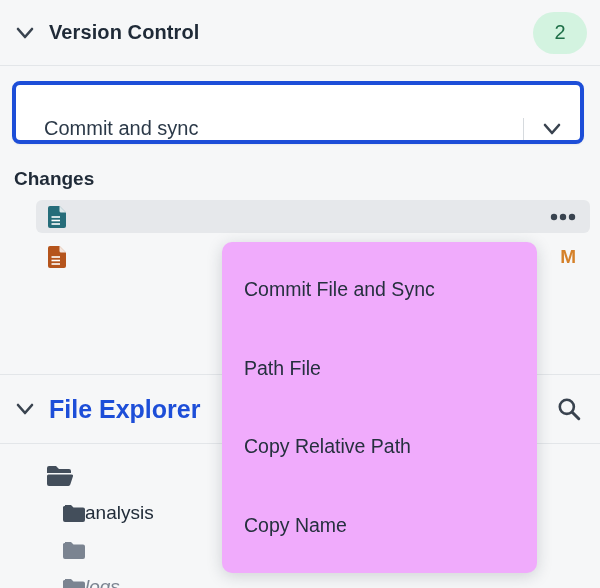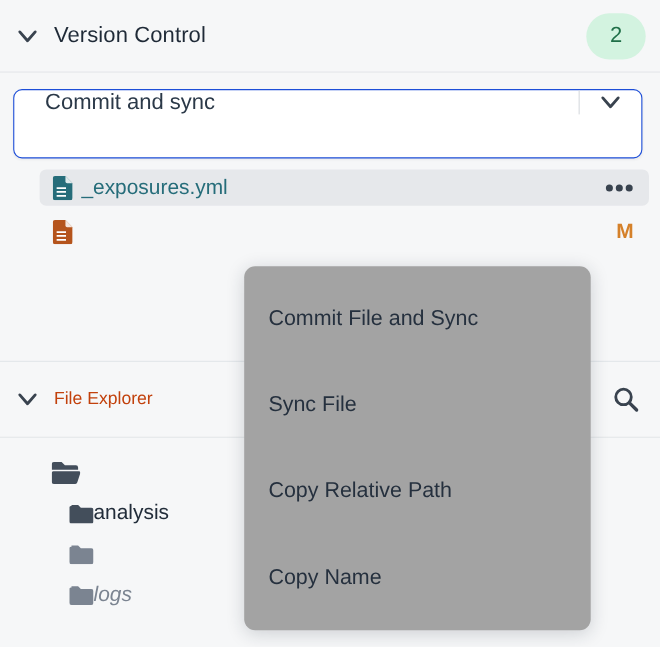--- a/index.html
+++ b/index.html
@@ -15,40 +15,40 @@
   
   .vc-header {
     height: 66px;
     display: flex; align-items: center;
     padding: 0 13px 0 14px;
     border-bottom: 1px solid #e3e6e9;
   }
   .chev { width: 22px; height: 22px; color: #39434f; flex: 0 0 auto; }
   .vc-title {
     margin-left: 13px;
-    font-size: 20px; font-weight: 400; color: #1f2a37;
+    font-size: 20px; font-weight: 700; color: #1f2a37;
     letter-spacing: 0.1px;
   }
   .badge {
     margin-left: auto;
     min-width: 54px; height: 42px;
     background: #d3f3e0; color: #1f6f48;
     border-radius: 21px;
     display: flex; align-items: center; justify-content: center;
     font-size: 20px; font-weight: 400;
   }
 
   
   .commit-dd {
     margin: 15px 16px 0 12px;
     height: 63px;
     background: #ffffff;
-    border: 1px solid #1d4ed8;
+    border: 4px solid #1d4ed8;
     border-radius: 8px;
-    display: flex; align-items: flex-start;
+    display: flex; align-items: flex-end;
     box-shadow: 0 1px 2px rgba(30,40,55,0.06);
     cursor: pointer;
     overflow: hidden;
   }
   .commit-dd-label {
     flex: 1;
     display: flex; align-items: center;
     padding-left: 28px;
     font-size: 20px; color: #2b3948;
   }
@@ -87,21 +87,21 @@
   .spacer { height: 101px; }
   .fe-header {
     height: 70px;
     border-top: 1px solid #e3e6e9;
     border-bottom: 1px solid #e3e6e9;
     display: flex; align-items: center;
     padding: 0 16px 0 14px;
   }
   .fe-title {
     margin-left: 13px;
-    font-size: 16px; font-weight: 400; color: #c2410c;
+    font-size: 25px; font-weight: 700; color: #1d4ed8;
   }
   .search-btn {
     margin-left: auto;
     width: 30px; height: 30px;
     display: flex; align-items: center; justify-content: center;
     color: #39434f; cursor: pointer;
   }
 
   
   .tree { padding-top: 13px; }
@@ -119,21 +119,21 @@
   .tree-row.child .tree-label { margin-left: 0; }
   .tree-row.muted { color: #7b8491; }
   .tree-row.muted .folder-icon { color: #7b8491; }
   .tree-row.muted .tree-label { font-style: italic; }
 
   
   .context-menu {
     position: absolute;
     left: 222px; top: 242px;
     width: 315px; height: 331px;
-    background: #a3a3a3;
+    background: #f0abfc;
     border-radius: 10px;
     box-shadow: 0 3px 16px rgba(30,40,55,0.18);
     display: flex; flex-direction: column;
     padding: 8px 0;
     z-index: 10;
   }
   .menu-item {
     flex: 1;
     display: flex; align-items: center;
     padding-left: 22px;
@@ -189,27 +189,27 @@
 
   <div class="commit-dd">
     <span class="commit-dd-label">Commit and sync</span>
     <span class="commit-dd-caret">
       <svg class="chev">
           <use href="#i-chevron-down"></use>
         </svg>
     </span>
   </div>
 
+  <div class="changes-label">Changes</div>
 
   <div class="changes-list">
     <div class="file-row selected teal">
       <svg class="doc-icon">
           <use href="#i-doc"></use>
         </svg>
-      <span class="file-name">_exposures.yml</span>
       <span class="row-right">
         <svg class="dots-icon">
             <use href="#i-dots"></use>
           </svg>
       </span>
     </div>
     <div class="file-row orange">
       <svg class="doc-icon">
           <use href="#i-doc"></use>
         </svg>
@@ -253,18 +253,18 @@
     <div class="tree-row child muted">
       <svg class="folder-icon">
           <use href="#i-folder"></use>
         </svg>
       <span class="tree-label">logs</span>
     </div>
   </div>
 
   <div class="context-menu">
     <div class="menu-item">Commit File and Sync</div>
-    <div class="menu-item">Sync File</div>
+    <div class="menu-item">Path File</div>
     <div class="menu-item">Copy Relative Path</div>
     <div class="menu-item">Copy Name</div>
   </div>
 
 </div>
 
 </body></html>

